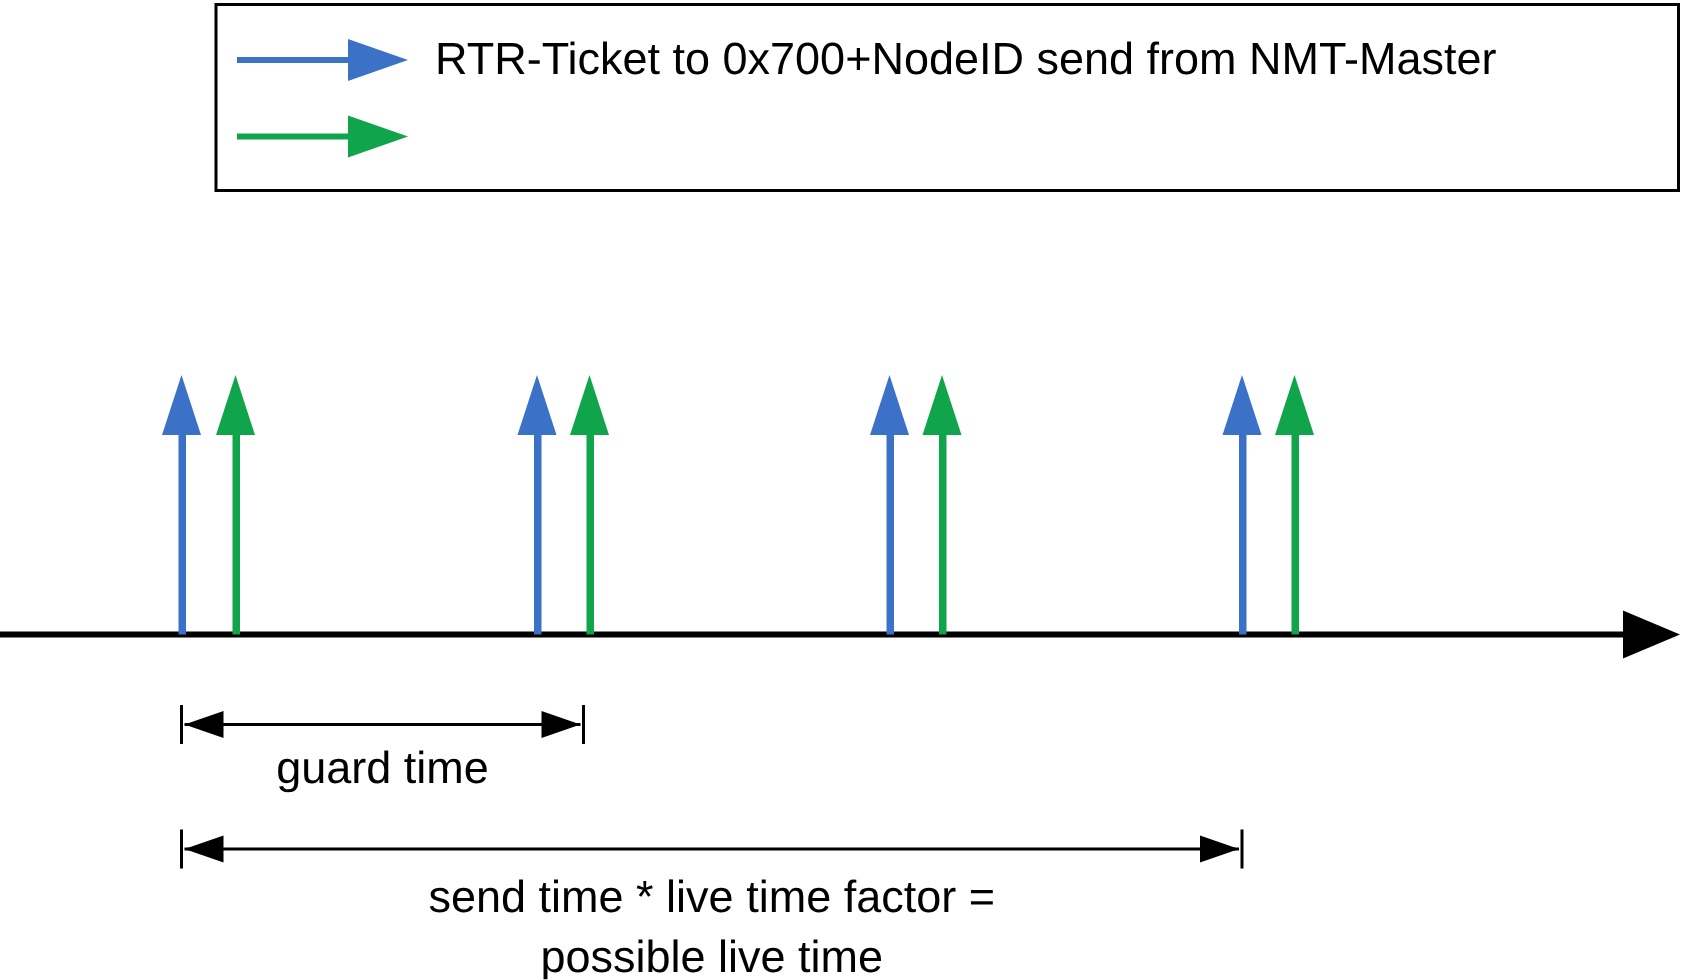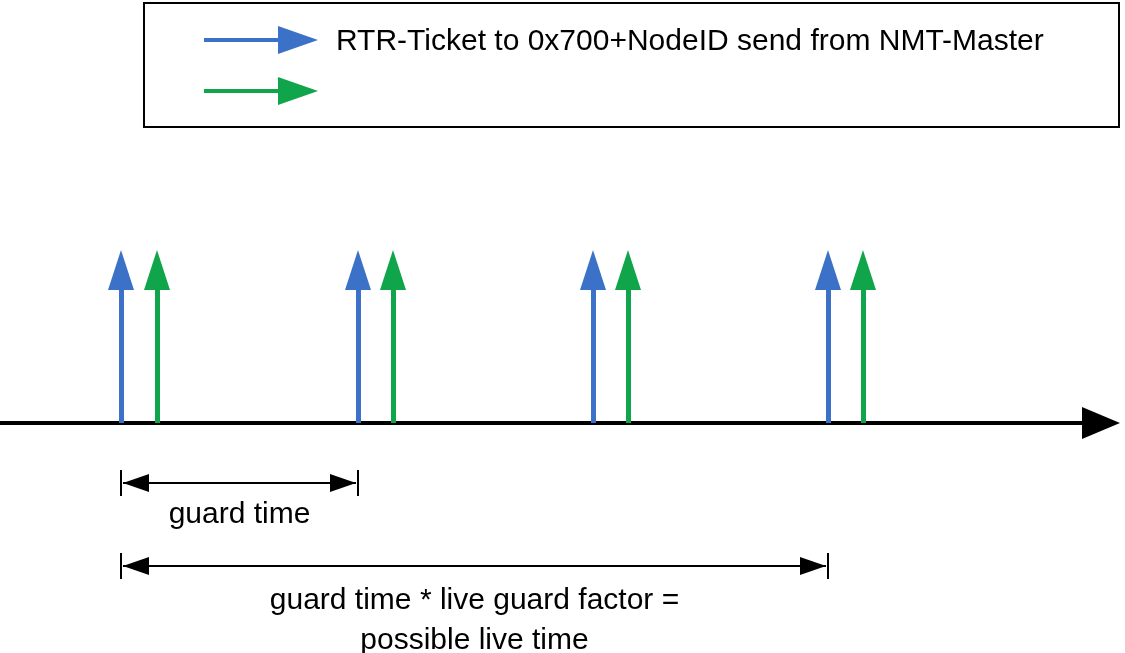--- a/index.html
+++ b/index.html
@@ -5,21 +5,21 @@
   html,body{margin:0;padding:0;background:#fff;}
   .canvas{
     position:relative; width:1125px; height:653px; background:#ffffff;
     font-family:"Liberation Sans", sans-serif; color:#000; overflow:hidden;
   }
 
   
   .legend{
     position:absolute; left:143px; top:2px; width:977px; height:126px;
     border:2px solid #000; box-sizing:border-box;
-    display:flex; flex-direction:column; justify-content:space-evenly;padding-left:46px;
+    display:flex; flex-direction:column; justify-content:space-evenly;
   }
   .legend-row{ display:flex; align-items:center; padding-left:13px; gap:18px; }
   .legend-arrow{ position:relative; width:114px; height:28px; flex:0 0 114px; }
   .la-line{ position:absolute; left:0; top:12px; width:80px; height:4px; background:var(--c); }
   .la-head{
     position:absolute; left:74px; top:0; width:0; height:0;
     border-top:14px solid transparent; border-bottom:14px solid transparent;
     border-left:40px solid var(--c);
   }
   .legend-label{ font-size:30px; line-height:1; white-space:nowrap; }
@@ -113,34 +113,34 @@
       <div class="v-arrow" style="left: 815px; --c: #3B72C7;">
         <span class="va-head"></span>
         <span class="va-shaft"></span>
       </div>
       <div class="v-arrow" style="left: 850px; --c: #10A54A;">
         <span class="va-head"></span>
         <span class="va-shaft"></span>
       </div>
     </div>
 
-  <div class="dim dim-guard" id="dim-guard" style="left: 121px; width: 237px;">
+  <div class="dim dim-guard" id="dim-guard" style="left: 121px; width: 237px; padding-left: 31px;">
     <span class="tick tick-l"></span>
     <span class="dim-line"></span>
     <span class="head head-l"></span>
     <span class="head head-r"></span>
     <span class="tick tick-r"></span>
     <div class="dim-label">guard time</div>
   </div>
 
   <div class="dim dim-live" id="dim-live" style="left: 121px; width: 707px;">
     <span class="tick tick-l"></span>
     <span class="dim-line"></span>
     <span class="head head-l"></span>
     <span class="head head-r"></span>
     <span class="tick tick-r"></span>
     <div class="dim-label live">
-      <div>guard time * live guard factor =</div>
+      <div>send time * live time factor =</div>
       <div>possible live time</div>
     </div>
   </div>
 
 </div>
 
 </body></html>

